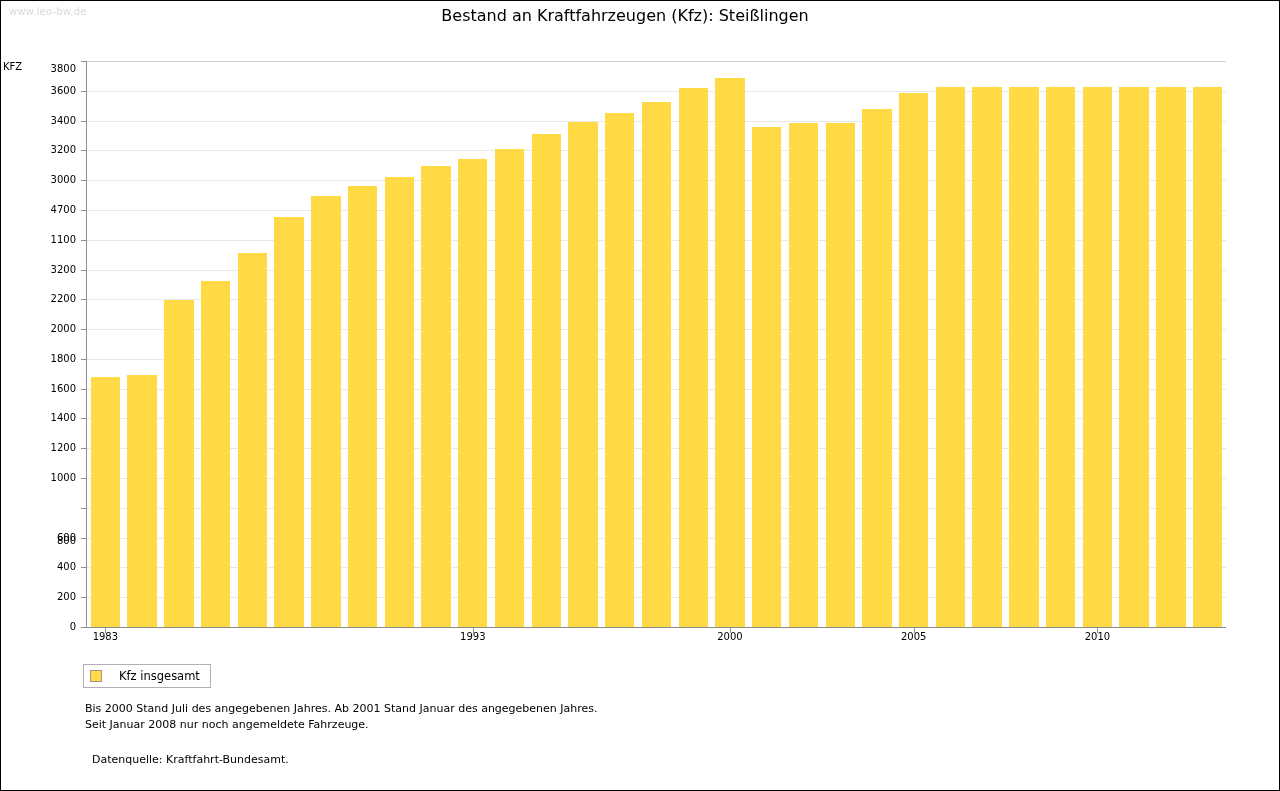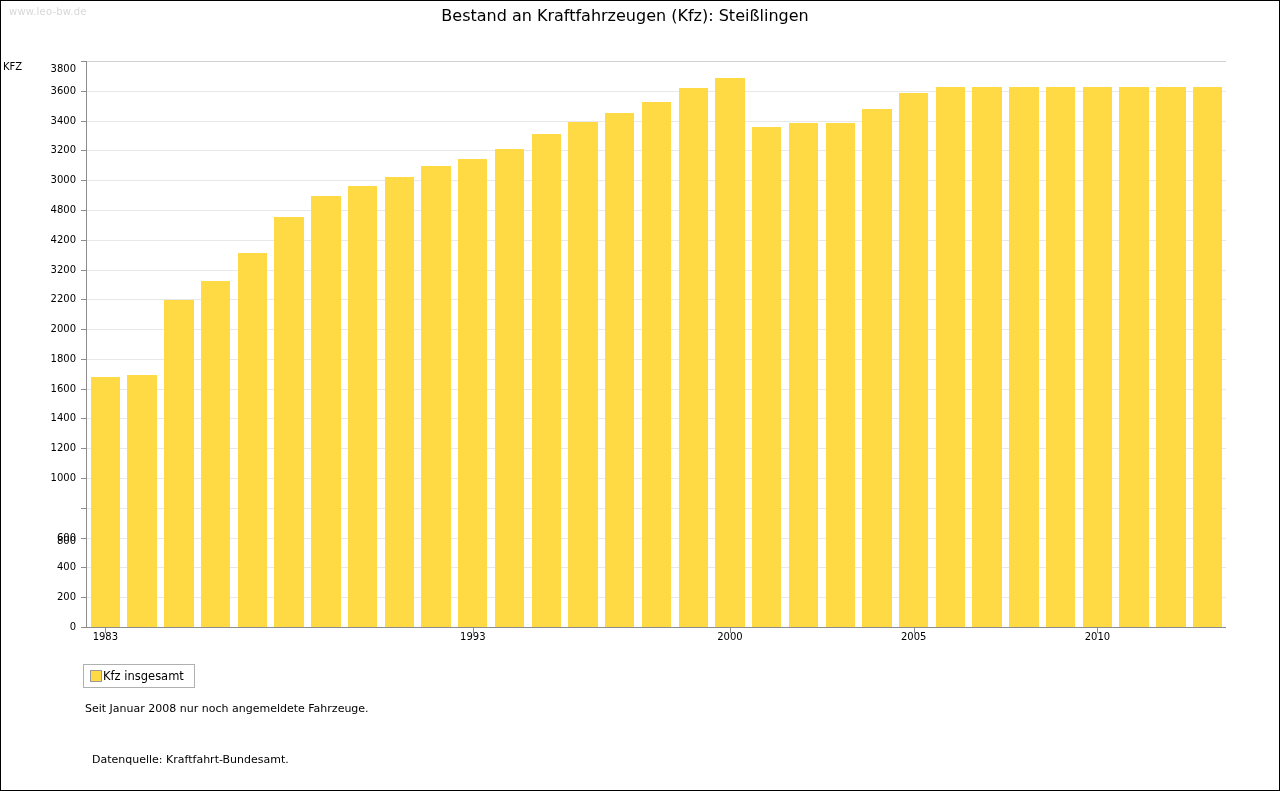--- a/index.html
+++ b/index.html
@@ -124,21 +124,21 @@
   }
   #legend {
     position: absolute;
     left: 82px;
     top: 663px;
     border: 1px solid #b0b0b0;
     background: #ffffff;
     padding: 4px 10px 4px 6px;
     display: inline-flex;
     align-items: center;
-    gap: 1px;
+    gap: 17px;
     font-size: 11.5px;
     color: #000000;
   }
   #legend-swatch {
     width: 10px;
     height: 10px;
     background: #ffda44;
     border: 1px solid #999999;
     display: inline-block;
   }
@@ -226,20 +226,21 @@
       <div class="bar" title="2012: 3625" style="left: 1069.19px; width: 29.3935px; height: 539.934px; background: rgb(255, 218, 68);"></div>
       <div class="bar" title="2013: 3625" style="left: 1105.93px; width: 29.3935px; height: 539.934px; background: rgb(255, 218, 68);"></div>
     </div>
 
   <div id="legend">
     <span id="legend-swatch"></span>
     <span>Kfz insgesamt</span>
   </div>
 
   <div id="footnotes">
+    <div>Bis 2000 Stand Juli des angegebenen Jahres. Ab 2001 Stand Januar des angegebenen Jahres.</div>
     <div>Seit Januar 2008 nur noch angemeldete Fahrzeuge.</div>
   </div>
 
   <div id="source">Datenquelle: Kraftfahrt-Bundesamt.</div>
 
 <div class="ytick-label" style="top: 620px;">0</div>
     <div class="ytick-mark" style="top: 626px;"></div>
     <div class="ytick-label" style="top: 590.211px;">200</div>
     <div class="ytick-mark" style="top: 596.211px;"></div>
     <div class="ytick-label" style="top: 560.421px;">400</div>
@@ -257,23 +258,23 @@
     <div class="ytick-label" style="top: 381.684px;">1600</div>
     <div class="ytick-mark" style="top: 387.684px;"></div>
     <div class="ytick-label" style="top: 351.895px;">1800</div>
     <div class="ytick-mark" style="top: 357.895px;"></div>
     <div class="ytick-label" style="top: 322.105px;">2000</div>
     <div class="ytick-mark" style="top: 328.105px;"></div>
     <div class="ytick-label" style="top: 292.316px;">2200</div>
     <div class="ytick-mark" style="top: 298.316px;"></div>
     <div class="ytick-label" style="top: 262.526px;">3200</div>
     <div class="ytick-mark" style="top: 268.526px;"></div>
-    <div class="ytick-label" style="top: 232.737px;">4200</div>
+    <div class="ytick-label" style="top: 232.737px;">1100</div>
     <div class="ytick-mark" style="top: 238.737px;"></div>
-    <div class="ytick-label" style="top: 202.947px;">4800</div>
+    <div class="ytick-label" style="top: 202.947px;">4700</div>
     <div class="ytick-mark" style="top: 208.947px;"></div>
     <div class="ytick-label" style="top: 173.158px;">3000</div>
     <div class="ytick-mark" style="top: 179.158px;"></div>
     <div class="ytick-label" style="top: 143.368px;">3200</div>
     <div class="ytick-mark" style="top: 149.368px;"></div>
     <div class="ytick-label" style="top: 113.579px;">3400</div>
     <div class="ytick-mark" style="top: 119.579px;"></div>
     <div class="ytick-label" style="top: 83.7895px;">3600</div>
     <div class="ytick-mark" style="top: 89.7895px;"></div>
     <div class="ytick-label" style="top: 54px; margin-top: 8px;">3800</div>

